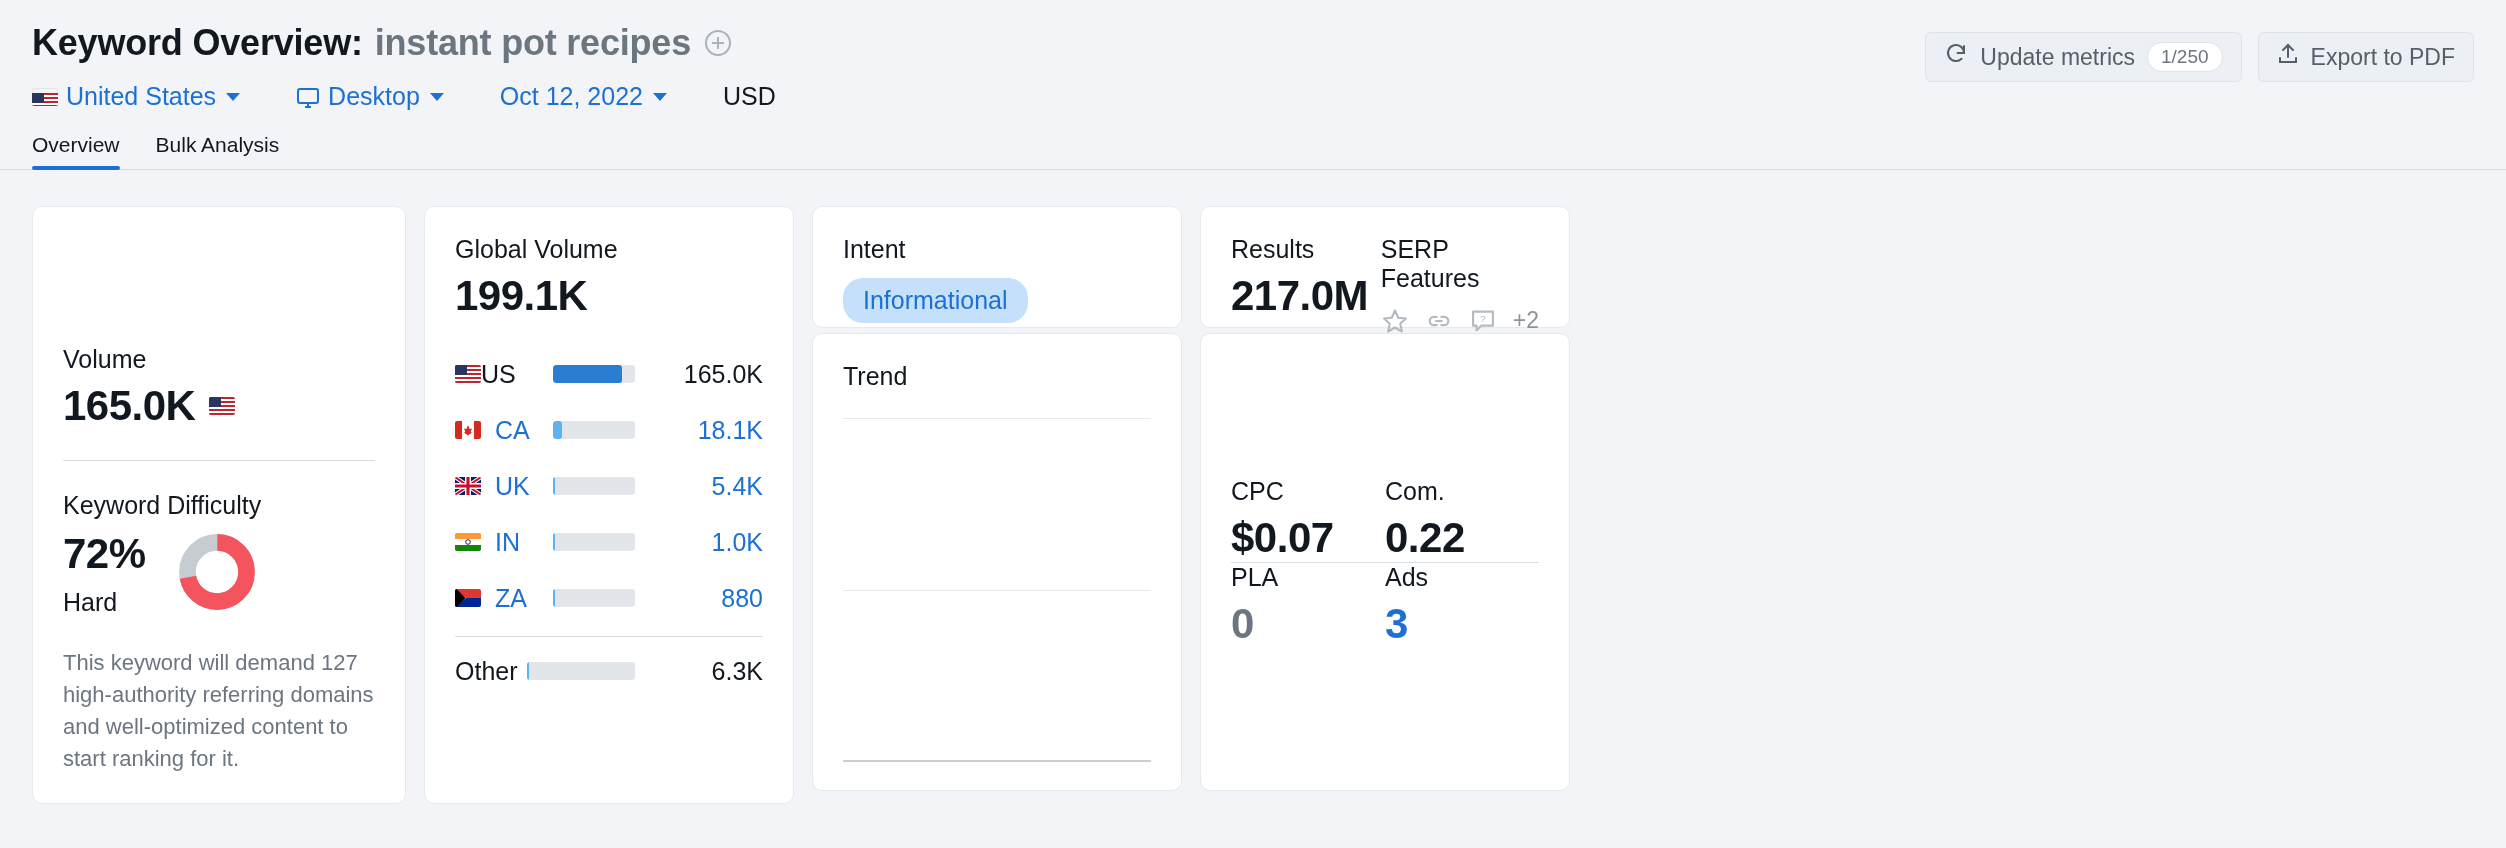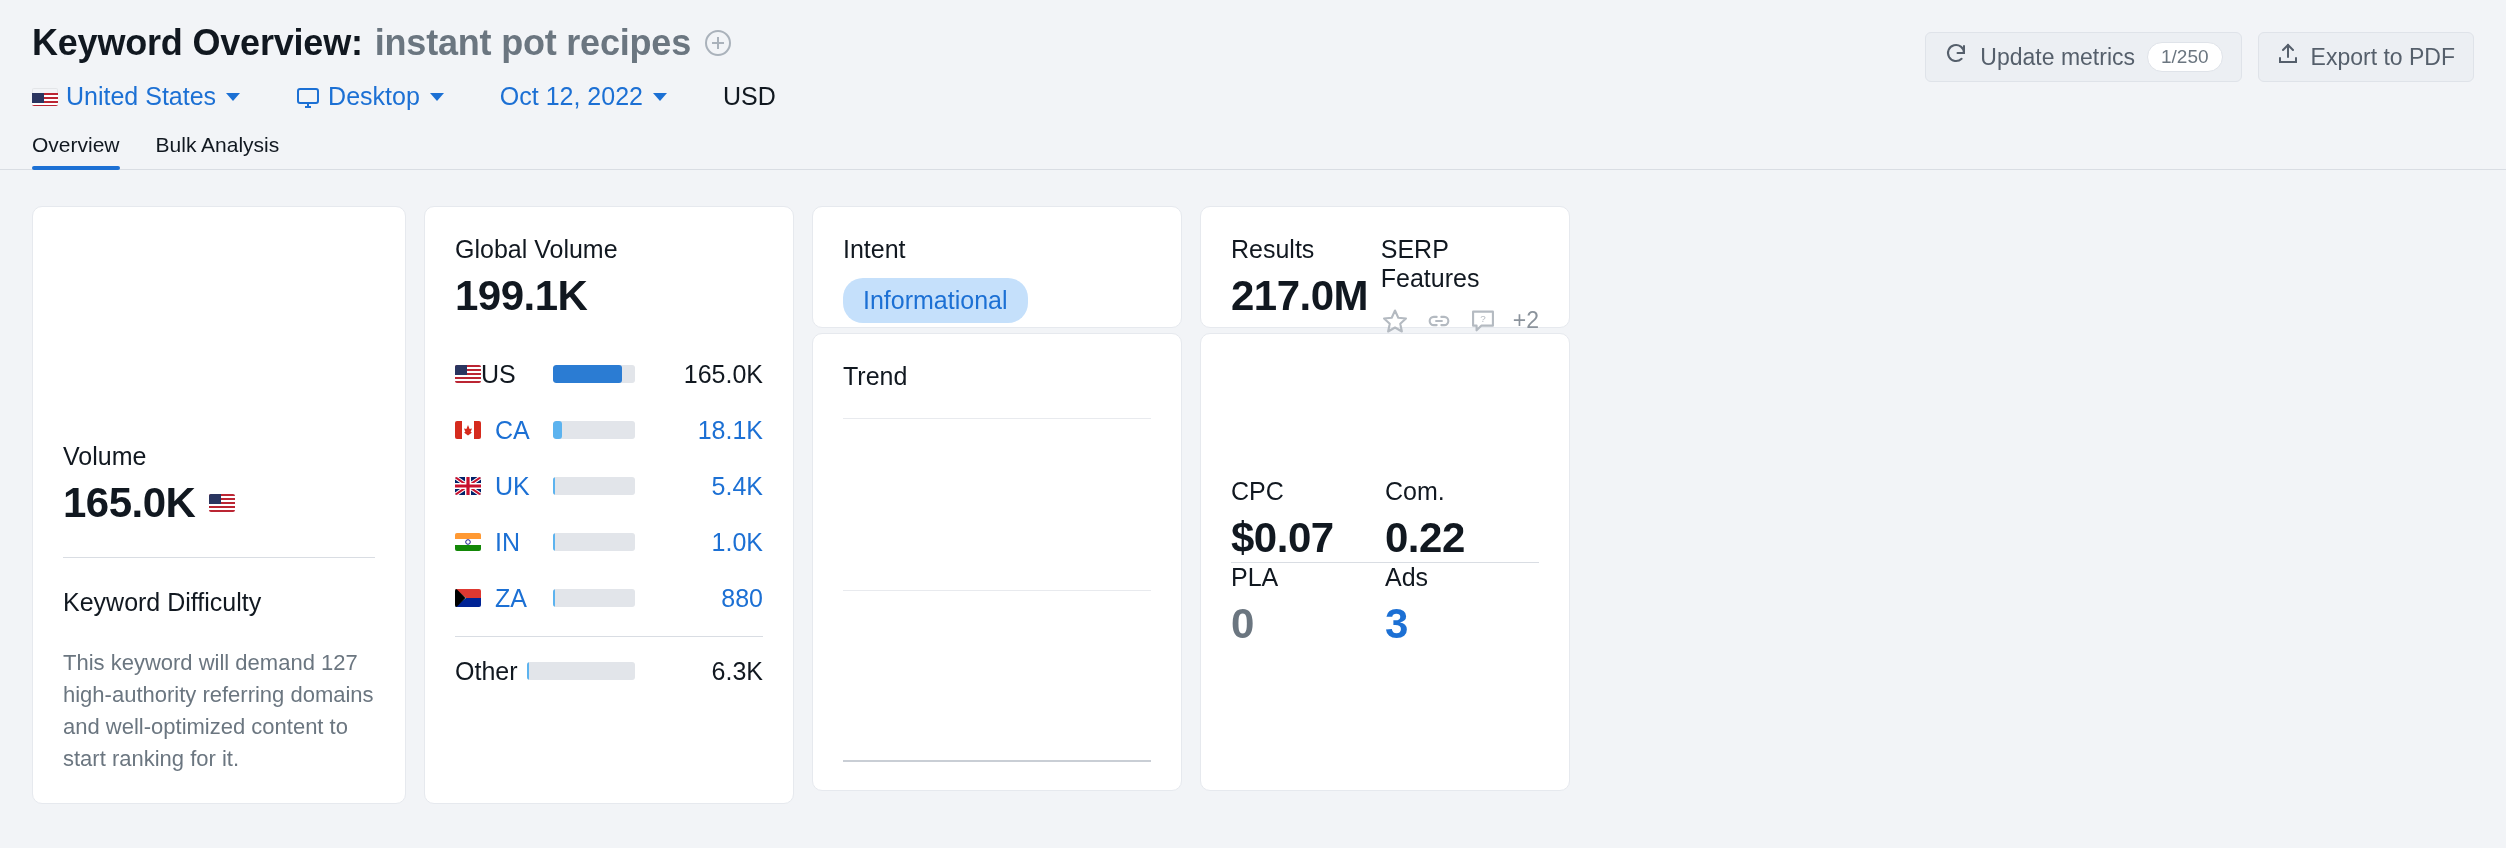--- a/index.html
+++ b/index.html
@@ -234,20 +234,32 @@
           <rect y="10" width="26" height="2" fill="#fff"></rect>
           <rect y="14" width="26" height="2" fill="#fff"></rect>
           <rect width="12" height="10" fill="#2a3560"></rect>
         </svg>
       </span>
     </div>
 
     <div class="hr"></div>
 
     <div class="card-label">Keyword Difficulty</div>
+    <div class="kd-row">
+      <div class="kd-left">
+        <span class="kd-pct">72%</span>
+        <span class="kd-word">Hard</span>
+      </div>
+      <div>
+        <svg width="78" height="78" viewBox="0 0 42 42">
+          <circle cx="21" cy="21" r="15.9" fill="none" stroke="#c7ccd2" stroke-width="9"></circle>
+          <circle id="kd-arc" cx="21" cy="21" r="15.9" fill="none" stroke="#f3545d" stroke-width="9" stroke-dasharray="72 28" stroke-dashoffset="25"></circle>
+        </svg>
+      </div>
+    </div>
 
     <div class="kd-desc">This keyword will demand 127 high-authority referring domains and well-optimized content to start ranking for it.</div>
   </div>
 
   <div class="card card-gv">
     <div class="card-label">Global Volume</div>
     <div class="card-value" style="margin-top:8px">199.1K</div>
     <div class="gv-rows" id="gv-rows">
         <div class="gv-row">
           <span class="flag"><svg width="26" height="18" viewBox="0 0 26 18">

